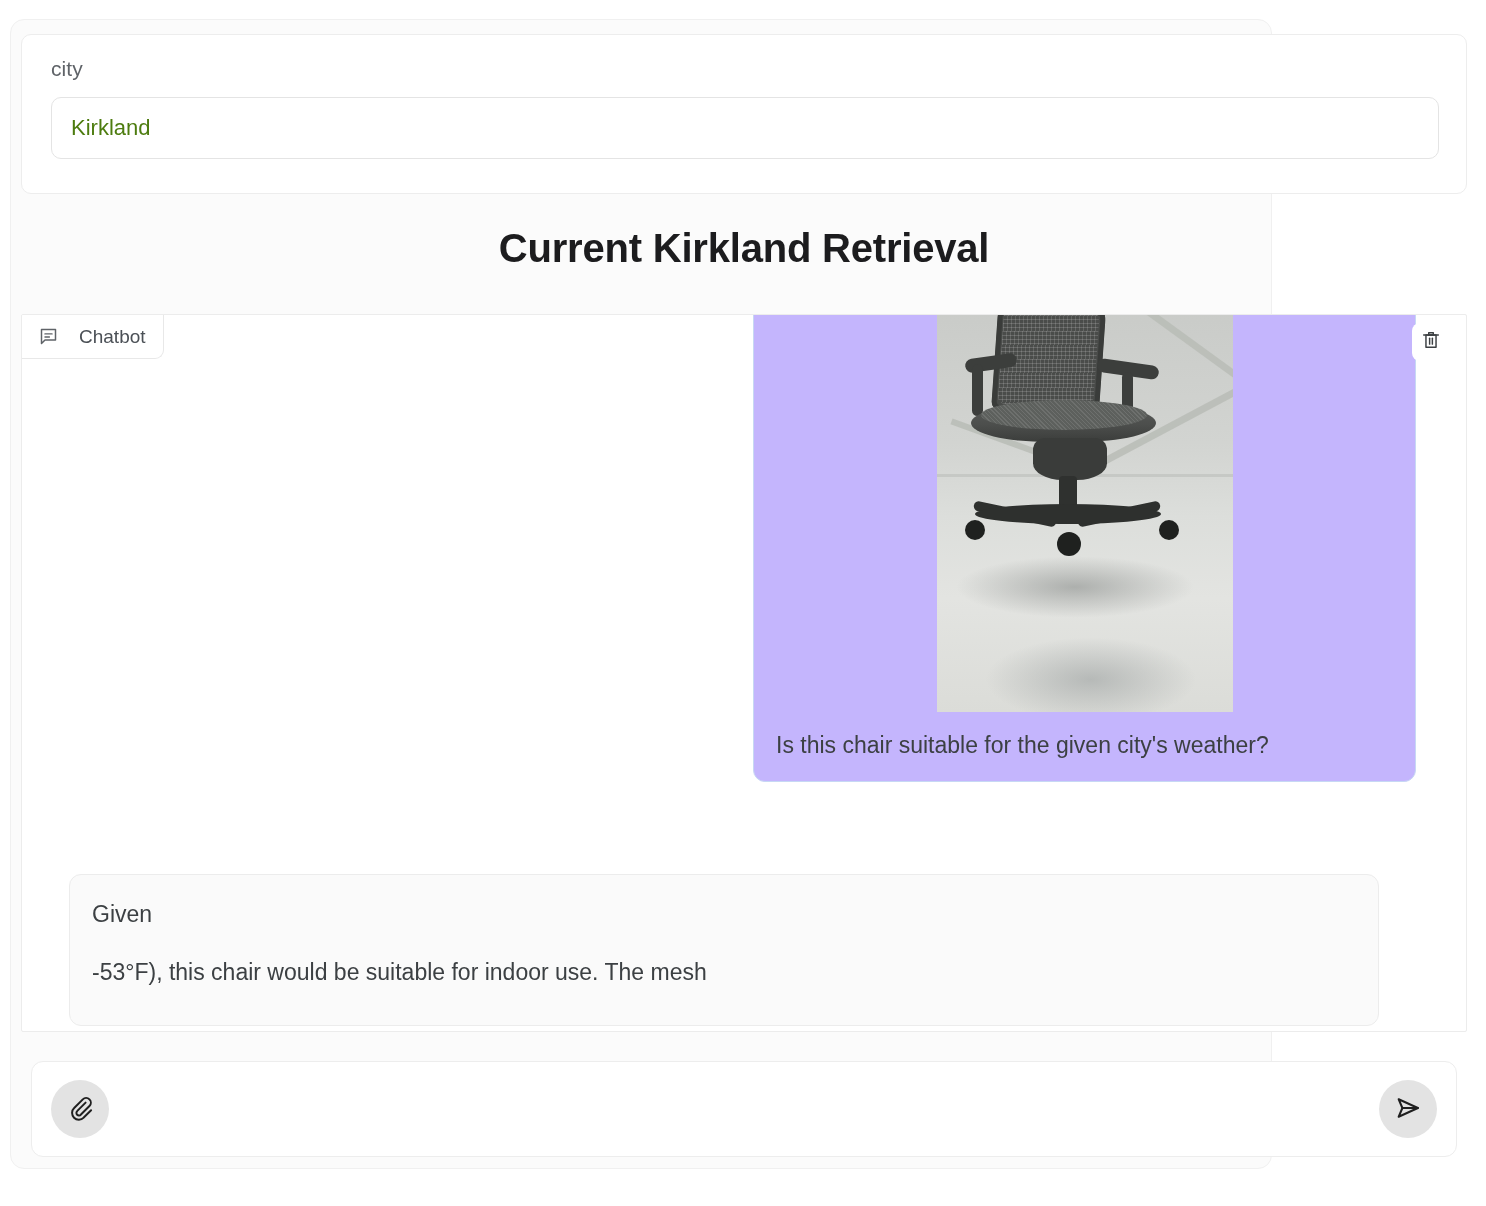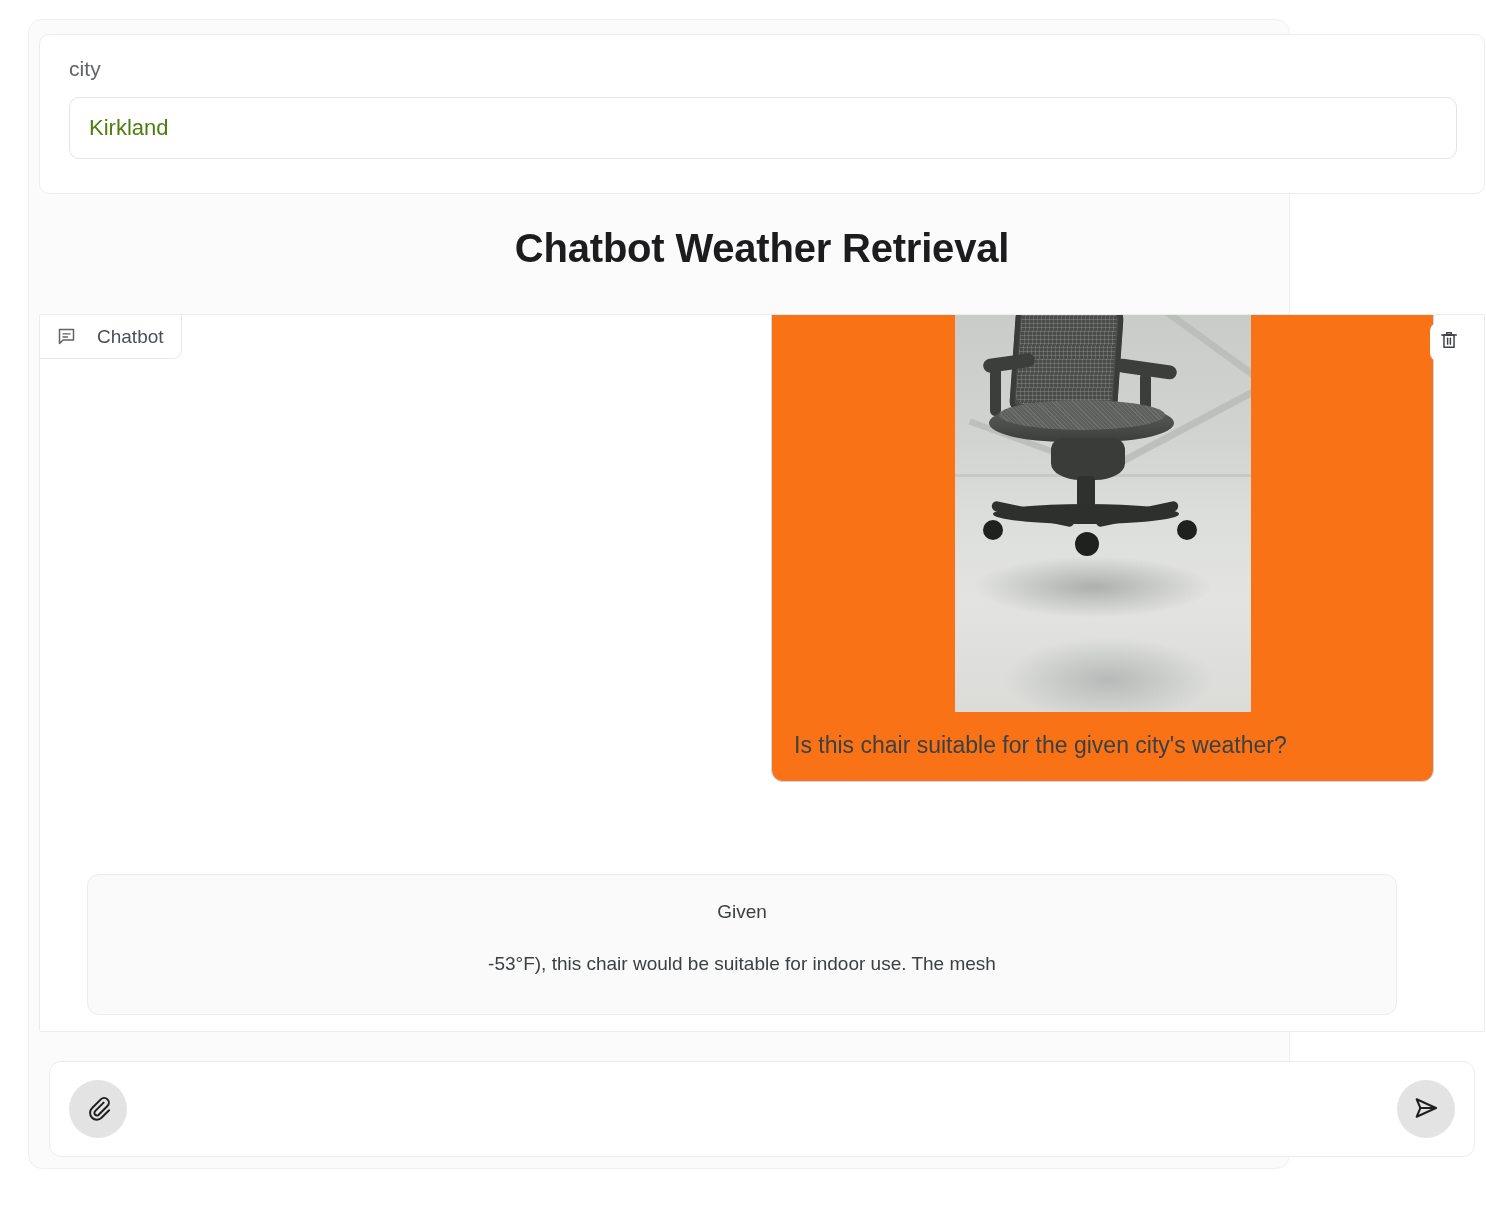--- a/index.html
+++ b/index.html
@@ -6,21 +6,21 @@
   html, body {
     margin: 0; padding: 0;
     width: 1486px; height: 1206px;
     background: #ffffff;
     font-family: "Liberation Sans", sans-serif;
     -webkit-font-smoothing: antialiased;
   }
 
   .app-shell {
     position: absolute;
-    left: 28px; top: 19px;
+    left: 10px; top: 19px;
     width: 1262px; height: 1150px;
     background: #fbfbfb;
     border-radius: 14px;
     border: 1px solid #f0f0f0;
   }
 
   
   .field-group {
     position: absolute;
     left: 10px; top: 14px;
@@ -95,21 +95,21 @@
     left: 0; top: 0;
     width: 1446px; height: 718px;
     overflow: hidden;
   }
 
   
   .msg-user {
     position: absolute;
     left: 731px; top: -12px;
     width: 663px;
-    background: #f97316;
+    background: #c4b5fd;
     border: 1px solid #c7d8f4;
     border-radius: 12px;
     padding: 0 0 0 0;
   }
   .msg-user .img-wrap {
     width: 296px;
     margin: 0 auto;
     padding-top: 0;
     overflow: hidden;
   }
@@ -209,24 +209,23 @@
     position: absolute;
     left: 47px; top: 559px;
     width: 1310px;
     background: #fafafa;
     border: 1px solid #ececec;
     border-radius: 12px;
     padding: 24px 22px 22px 22px;
   }
   .msg-bot p {
     margin: 0 0 26px 0;
-    font-size: 19px;
+    font-size: 23px;
     line-height: 1.38;
     color: #3c4043;
-    text-align: center;
   }
   .msg-bot p:last-child { margin-bottom: 15px; }
 
   
   .delete-btn {
     position: absolute;
     right: 16px; top: 8px;
     width: 38px; height: 38px;
     background: #ffffff;
     border-radius: 8px;
@@ -260,21 +259,21 @@
 </head>
 <body>
 
 <div class="app-shell">
 
   <div class="field-group">
     <div class="field-label">city</div>
     <input class="field-input" type="text" value="Kirkland" style="">
   </div>
 
-  <div class="page-title">Chatbot Weather Retrieval</div>
+  <div class="page-title">Current Kirkland Retrieval</div>
 
   <div class="chat-panel">
 
     <div class="chat-scroll">
 
       <div class="msg-user">
         <div class="img-wrap">
           <div class="chair-img">
             <div class="bg-bar-1"></div>
             <div class="bg-bar-2"></div>

